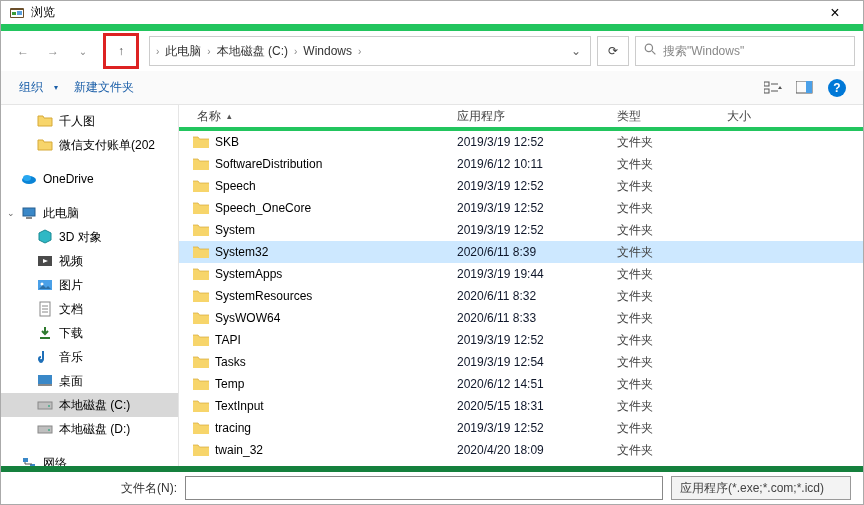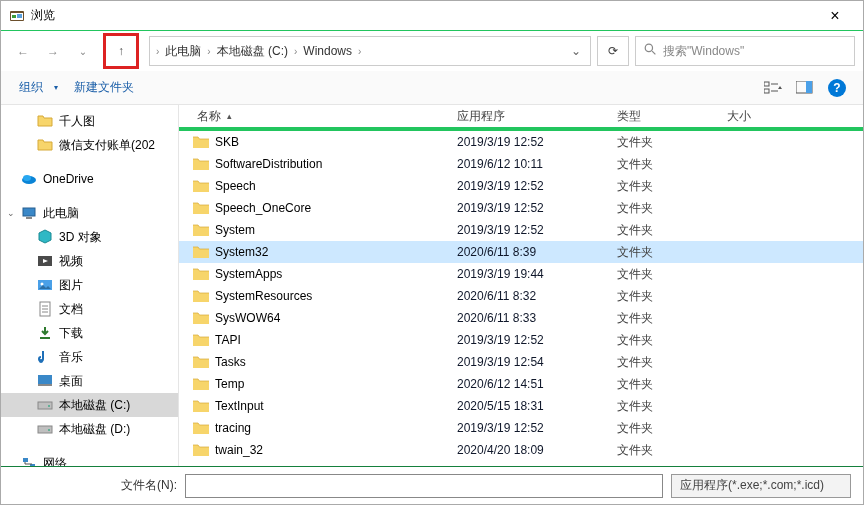--- a/index.html
+++ b/index.html
@@ -1,18 +1,18 @@
 <!DOCTYPE html>
 <html><head>
   <meta charset="utf-8">
   <style>
     * { box-sizing: border-box; margin: 0; padding: 0; font-family: "Microsoft YaHei", Segoe UI, sans-serif; font-size: 12px; }
     body { background: #fff; width: 864px; height: 505px; overflow: hidden; border: 1px solid #aaa; display: flex; flex-direction: column; }
     
-    .titlebar { display: flex; align-items: center; height: 30px; padding: 0 8px; border-bottom: 1px solid #22c55e; }
+    .titlebar { display: flex; align-items: center; height: 30px; padding: 0 8px; border-bottom: 7px solid #22c55e; }
     .titlebar .appicon { width: 16px; height: 16px; margin-right: 6px; }
     .titlebar .title { flex: 1; color: #000; }
     .titlebar .close { width: 40px; text-align: center; font-size: 16px; cursor: default; }
     
     .navrow { display: flex; align-items: center; height: 40px; padding: 4px 8px; gap: 2px; }
     .navbtn { width: 28px; height: 28px; display: flex; align-items: center; justify-content: center; color: #888; }
     .navbtn.active { color: #444; }
     .upbox { border: 3px solid #d22; width: 36px; height: 36px; display: flex; align-items: center; justify-content: center; margin: 0 4px; }
     .upbox .navbtn { width: 24px; height: 24px; color: #555; }
     
@@ -52,21 +52,21 @@
     .ch-size { width: 90px; }
     
     .filelist { flex: 1; overflow-y: auto; }
     .filerow { display: flex; align-items: center; height: 22px; cursor: default; }
     .filerow.sel { background: #cde8ff; }
     .filerow .fname { width: 270px; display: flex; align-items: center; padding-left: 14px; }
     .filerow .ficon { width: 16px; height: 14px; margin-right: 6px; }
     .filerow .fdate { width: 160px; color: #0f172a; padding-left: 8px; }
     .filerow .ftype { width: 110px; color: #404040; padding-left: 8px; }
     
-    .bottombar { height: 38px; border-top: 1px solid #15803d; display: flex; align-items: center; padding: 0 12px 0 120px; gap: 8px; }
+    .bottombar { height: 38px; border-top: 6px solid #15803d; display: flex; align-items: center; padding: 0 12px 0 120px; gap: 8px; }
     .bottombar .lbl { color: #333; white-space: nowrap; }
     .bottombar .fname-input { flex: 1; height: 24px; border: 1px solid #888; background: #fff; padding: 0 4px; }
     .bottombar .filterbtn { height: 24px; border: 1px solid #999; padding: 0 8px; background: #f3f3f3; display: flex; align-items: center; color: #444; min-width: 180px; }
     
     
   </style>
 </head>
 <body>
 
 <div class="titlebar">

